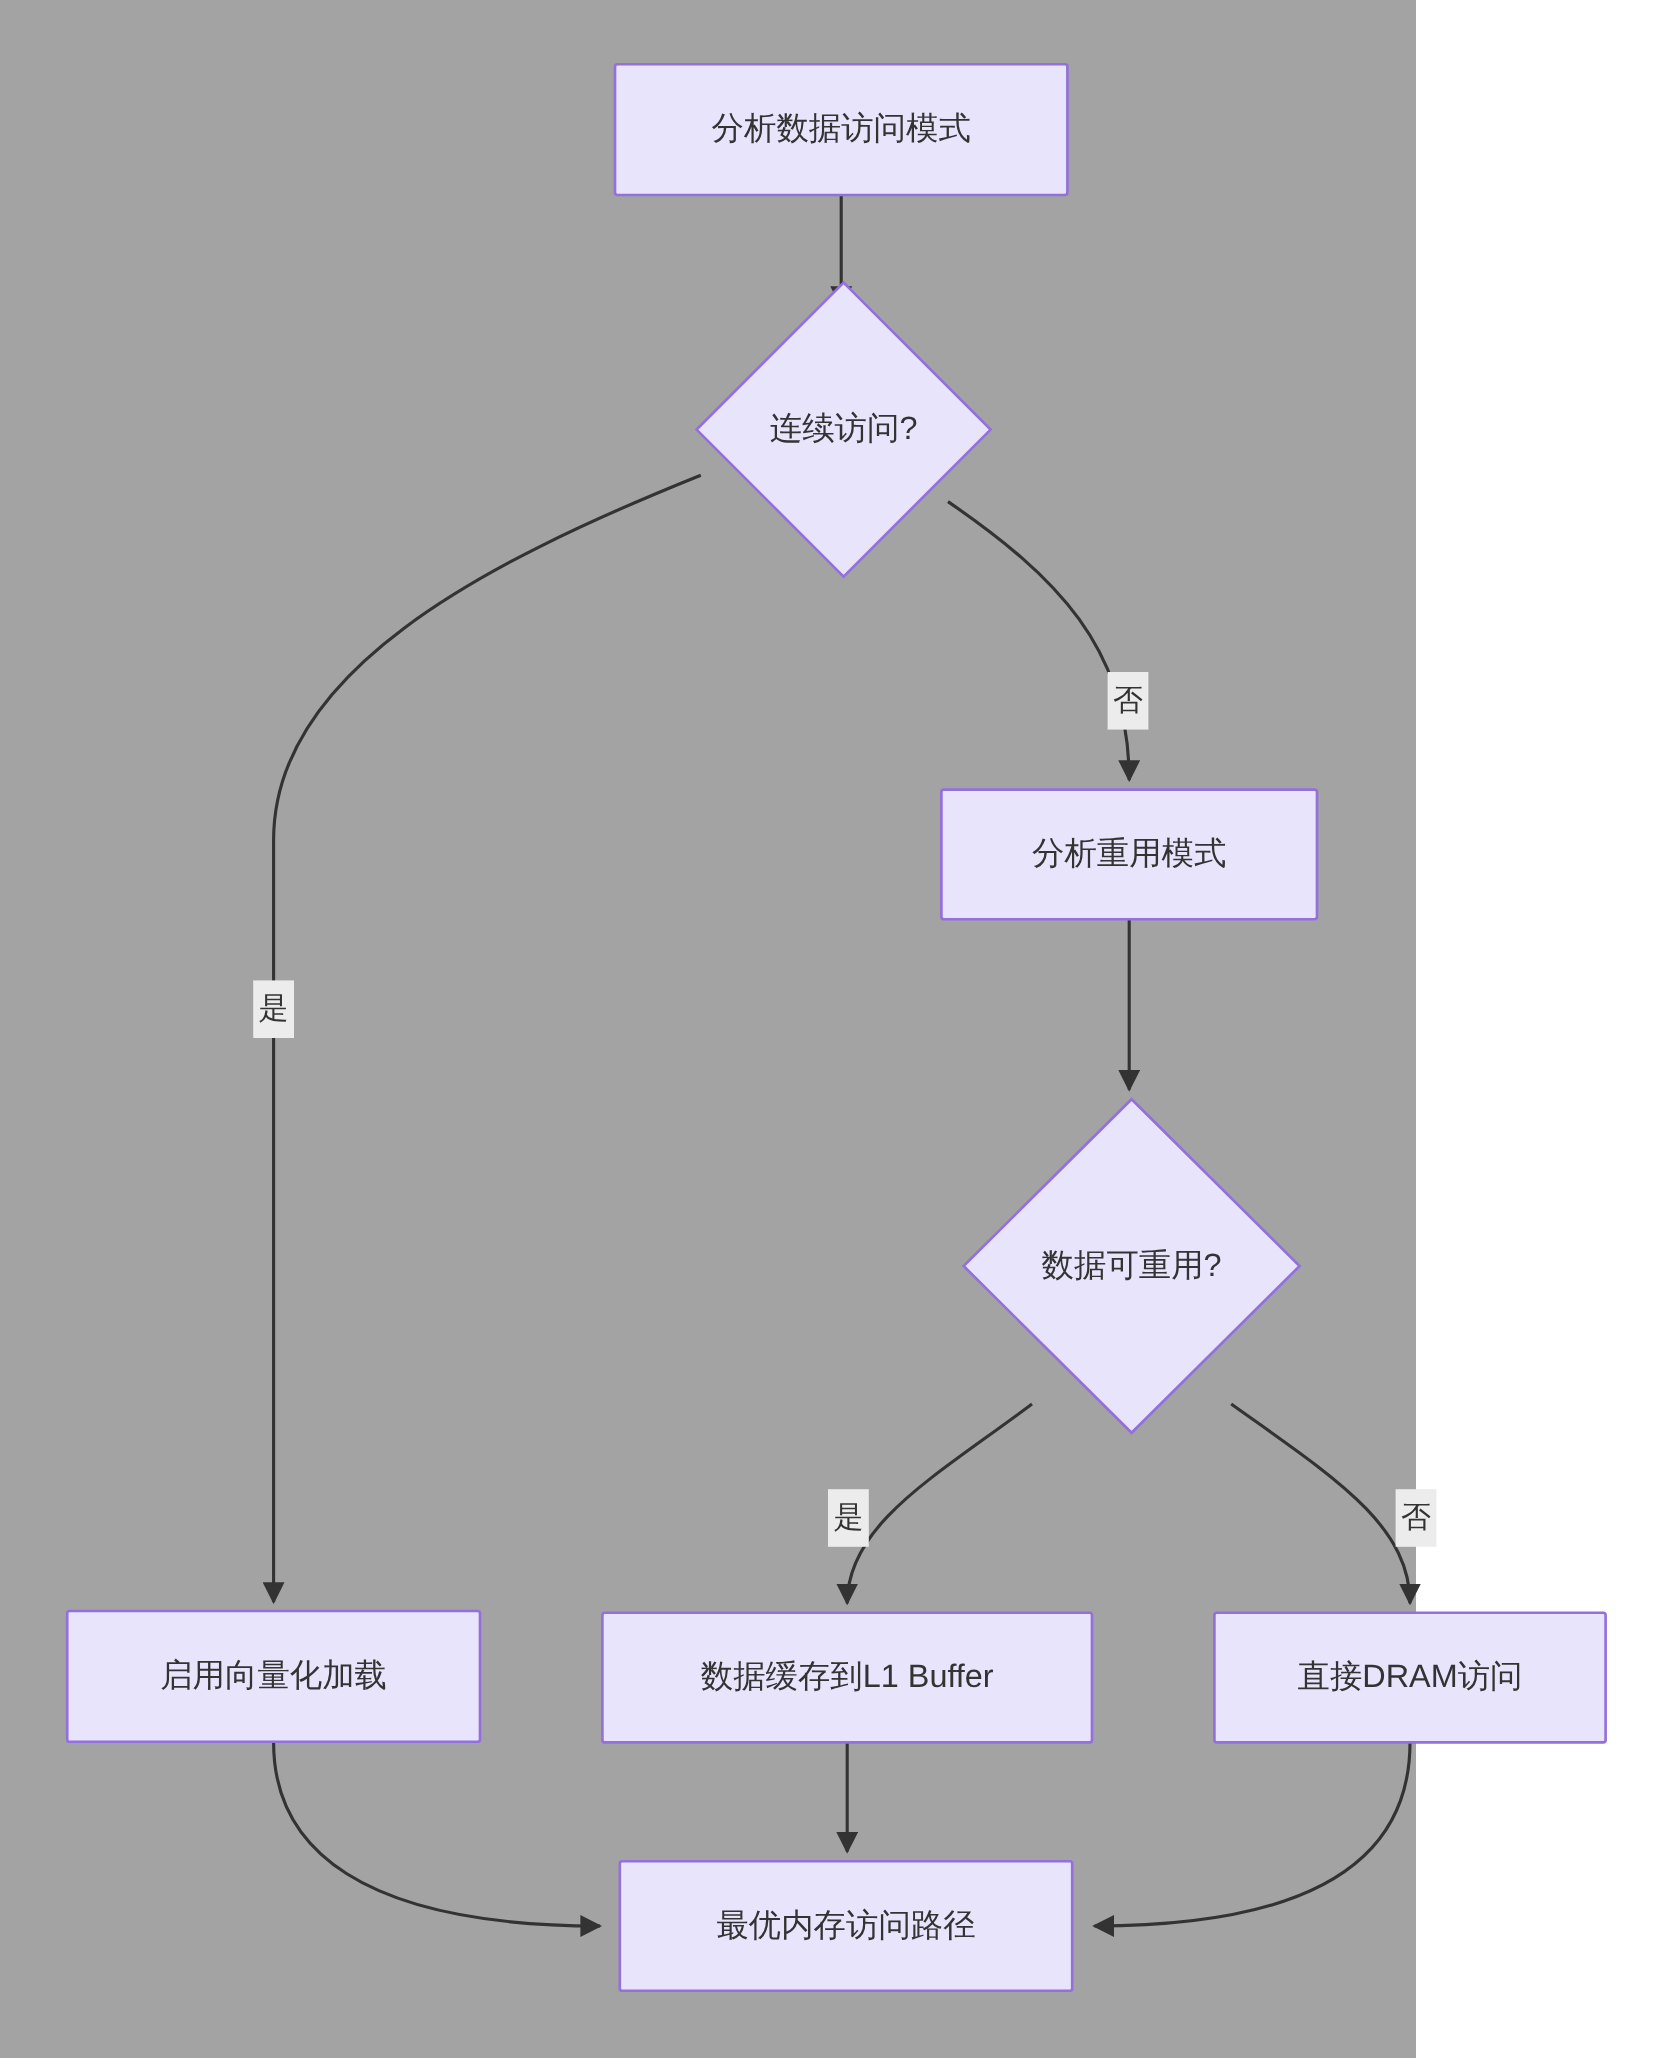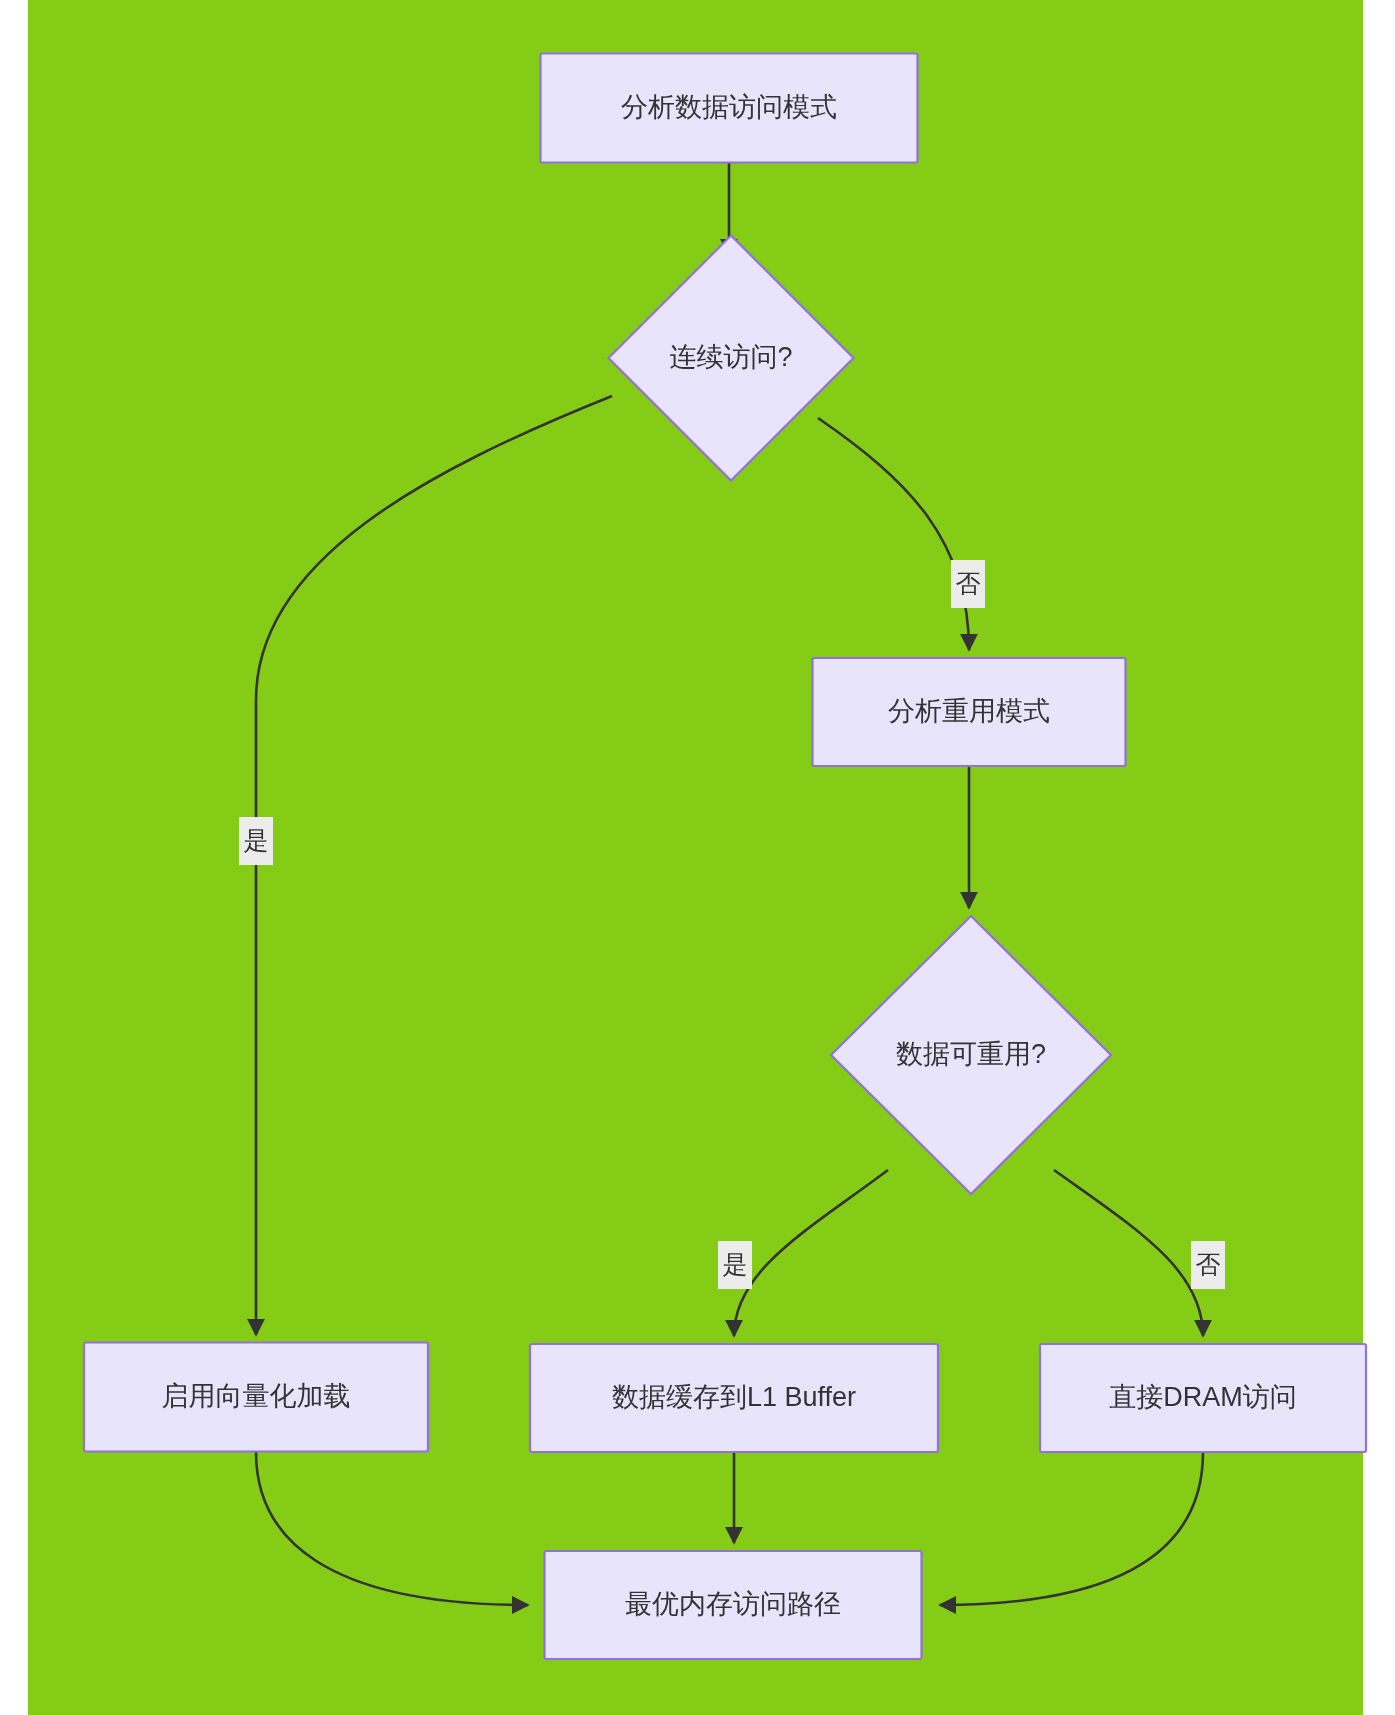--- a/index.html
+++ b/index.html
@@ -8,24 +8,23 @@
     background: #ffffff;
   }
   body {
     width: 1395px;
     height: 1715px;
     font-family: "Liberation Sans", "DejaVu Sans", sans-serif;
     overflow: hidden;
   }
   #flowchart-root {
     position: relative;
-    width: 1335px;
+    width: 1180px;
     height: 1715px;
-    background: #84cc16;
-    margin-left: 28px;
+    background: #a3a3a3;
   }
   svg.diagram {
     display: block;
     width: 1395px;
     height: 1715px;
   }
   .node-shape {
     fill: #e7e4fb;
     stroke: #9370db;
     stroke-width: 2.2px;

